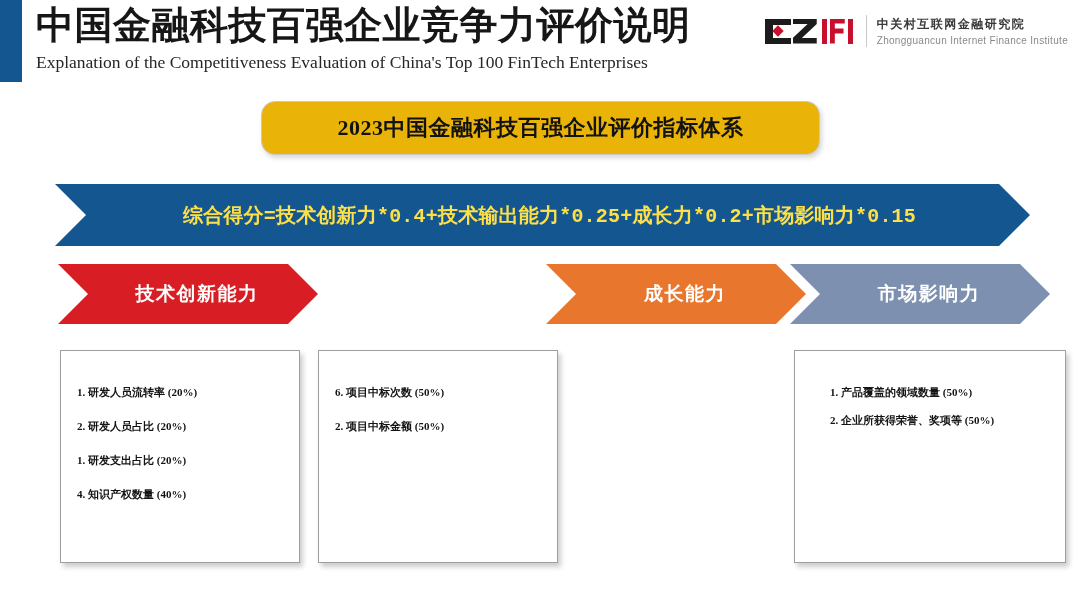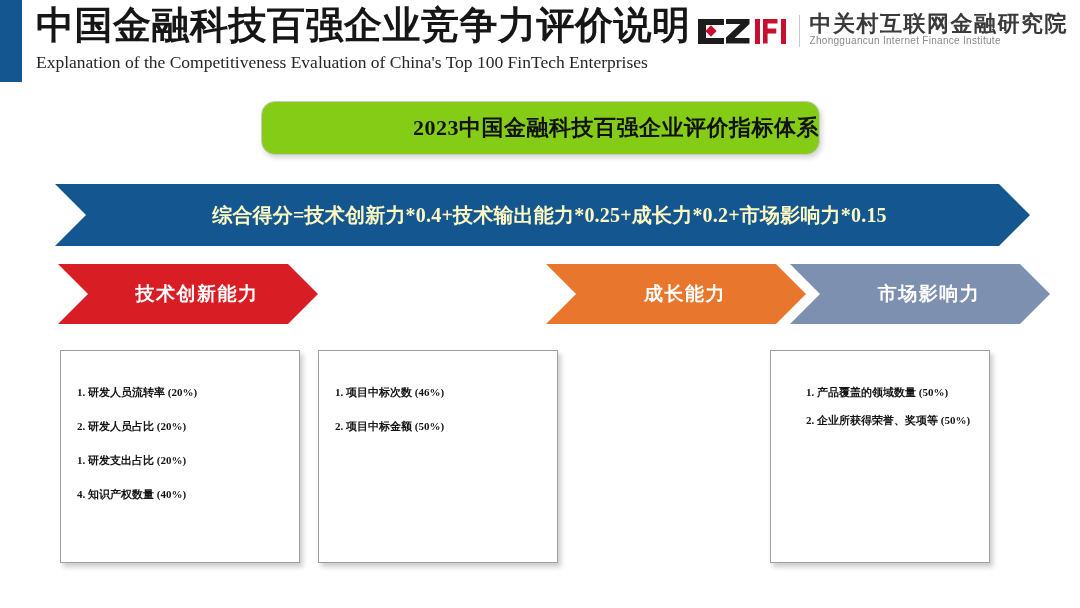--- a/index.html
+++ b/index.html
@@ -108,21 +108,21 @@
   }
   .logo-divider {
     width: 1px;
     height: 32px;
     background: #c9c9c9;
     margin: 0 10px;
   }
   .logo-text-cn {
     font-family: "Liberation Sans", "DejaVu Sans", sans-serif;
     font-weight: bold;
-    font-size: 22px;
+    font-size: 12px;
     letter-spacing: 1.5px;
     color: #3a3a3a;
     line-height: 20px;
     white-space: nowrap;
   }
   .logo-text-en {
     font-family: "Liberation Sans", "DejaVu Sans", sans-serif;
     font-size: 10px;
     letter-spacing: 0.3px;
     color: #8a8a8a;
@@ -132,25 +132,25 @@
 
   
   .subtitle-box {
     position: absolute;
     left: 261px;
     top: 101px;
     width: 557px;
     height: 52px;
     border: 1.5px solid #c9c9c9;
     border-radius: 14px;
-    background: #84cc16;
+    background: #eab308;
     box-shadow: 2px 3px 5px rgba(0,0,0,0.16);
     display: flex;
     align-items: center;
-    justify-content: flex-end;
+    justify-content: center;
   }
   .subtitle-text {
     font-family: "Liberation Serif", "DejaVu Serif", serif;
     font-weight: bold;
     font-size: 22px;
     letter-spacing: 0.5px;
     color: #121212;
     white-space: nowrap;
   }
 
@@ -161,24 +161,24 @@
     top: 184px;
     width: 975px;
     height: 62px;
     background: #14568F;
     clip-path: polygon(0 0, 944px 0, 975px 31px, 944px 62px, 0 62px, 31px 31px);
     display: flex;
     align-items: center;
     justify-content: center;
   }
   .formula-text {
-    font-family: Liberation Serif, serif;
+    font-family: Liberation Mono, monospace;
     font-weight: bold;
     font-size: 20px;
-    color: #fef9c3;
+    color: #fde047;
     letter-spacing: 0.2px;
     white-space: nowrap;
     padding-left: 14px;
   }
 
   
   .chevron-row {
     position: absolute;
     left: 0;
     top: 264px;
@@ -238,21 +238,21 @@
     height: 213px;
     background: #ffffff;
     border: 1.3px solid #9e9e9e;
     box-shadow: 3px 4px 5px rgba(0,0,0,0.20);
     box-sizing: border-box;
     padding: 24px 14px 10px 16px;
   }
   .card-1 { left: 60px; }
   .card-2 { left: 318px; }
   .card-3 { left: 556px; }
-  .card-4 { left: 770px; width: 220px; padding-left: 35px; }
+  .card-4 { left: 794px; width: 272px; padding-left: 35px; }
 
   .card-line {
     font-family: "Liberation Serif", "DejaVu Serif", serif;
     font-weight: bold;
     font-size: 11px;
     line-height: 34px;
     color: #141414;
     white-space: nowrap;
   }
   .card-3 .card-line,
@@ -316,21 +316,21 @@
 <div class="cards">
 
   <div class="card card-1">
     <div class="card-line">1. 研发人员流转率 (20%)</div>
     <div class="card-line">2. 研发人员占比 (20%)</div>
     <div class="card-line">1. 研发支出占比 (20%)</div>
     <div class="card-line">4. 知识产权数量 (40%)</div>
   </div>
 
   <div class="card card-2">
-    <div class="card-line">1. 项目中标次数 (46%)</div>
+    <div class="card-line">6. 项目中标次数 (50%)</div>
     <div class="card-line">2. 项目中标金额 (50%)</div>
   </div>
 
 
   <div class="card card-4">
     <div class="card-line">1. 产品覆盖的领域数量 (50%)</div>
     <div class="card-line note">2. 企业所获得荣誉、奖项等 (50%)</div>
   </div>
 
 </div>

